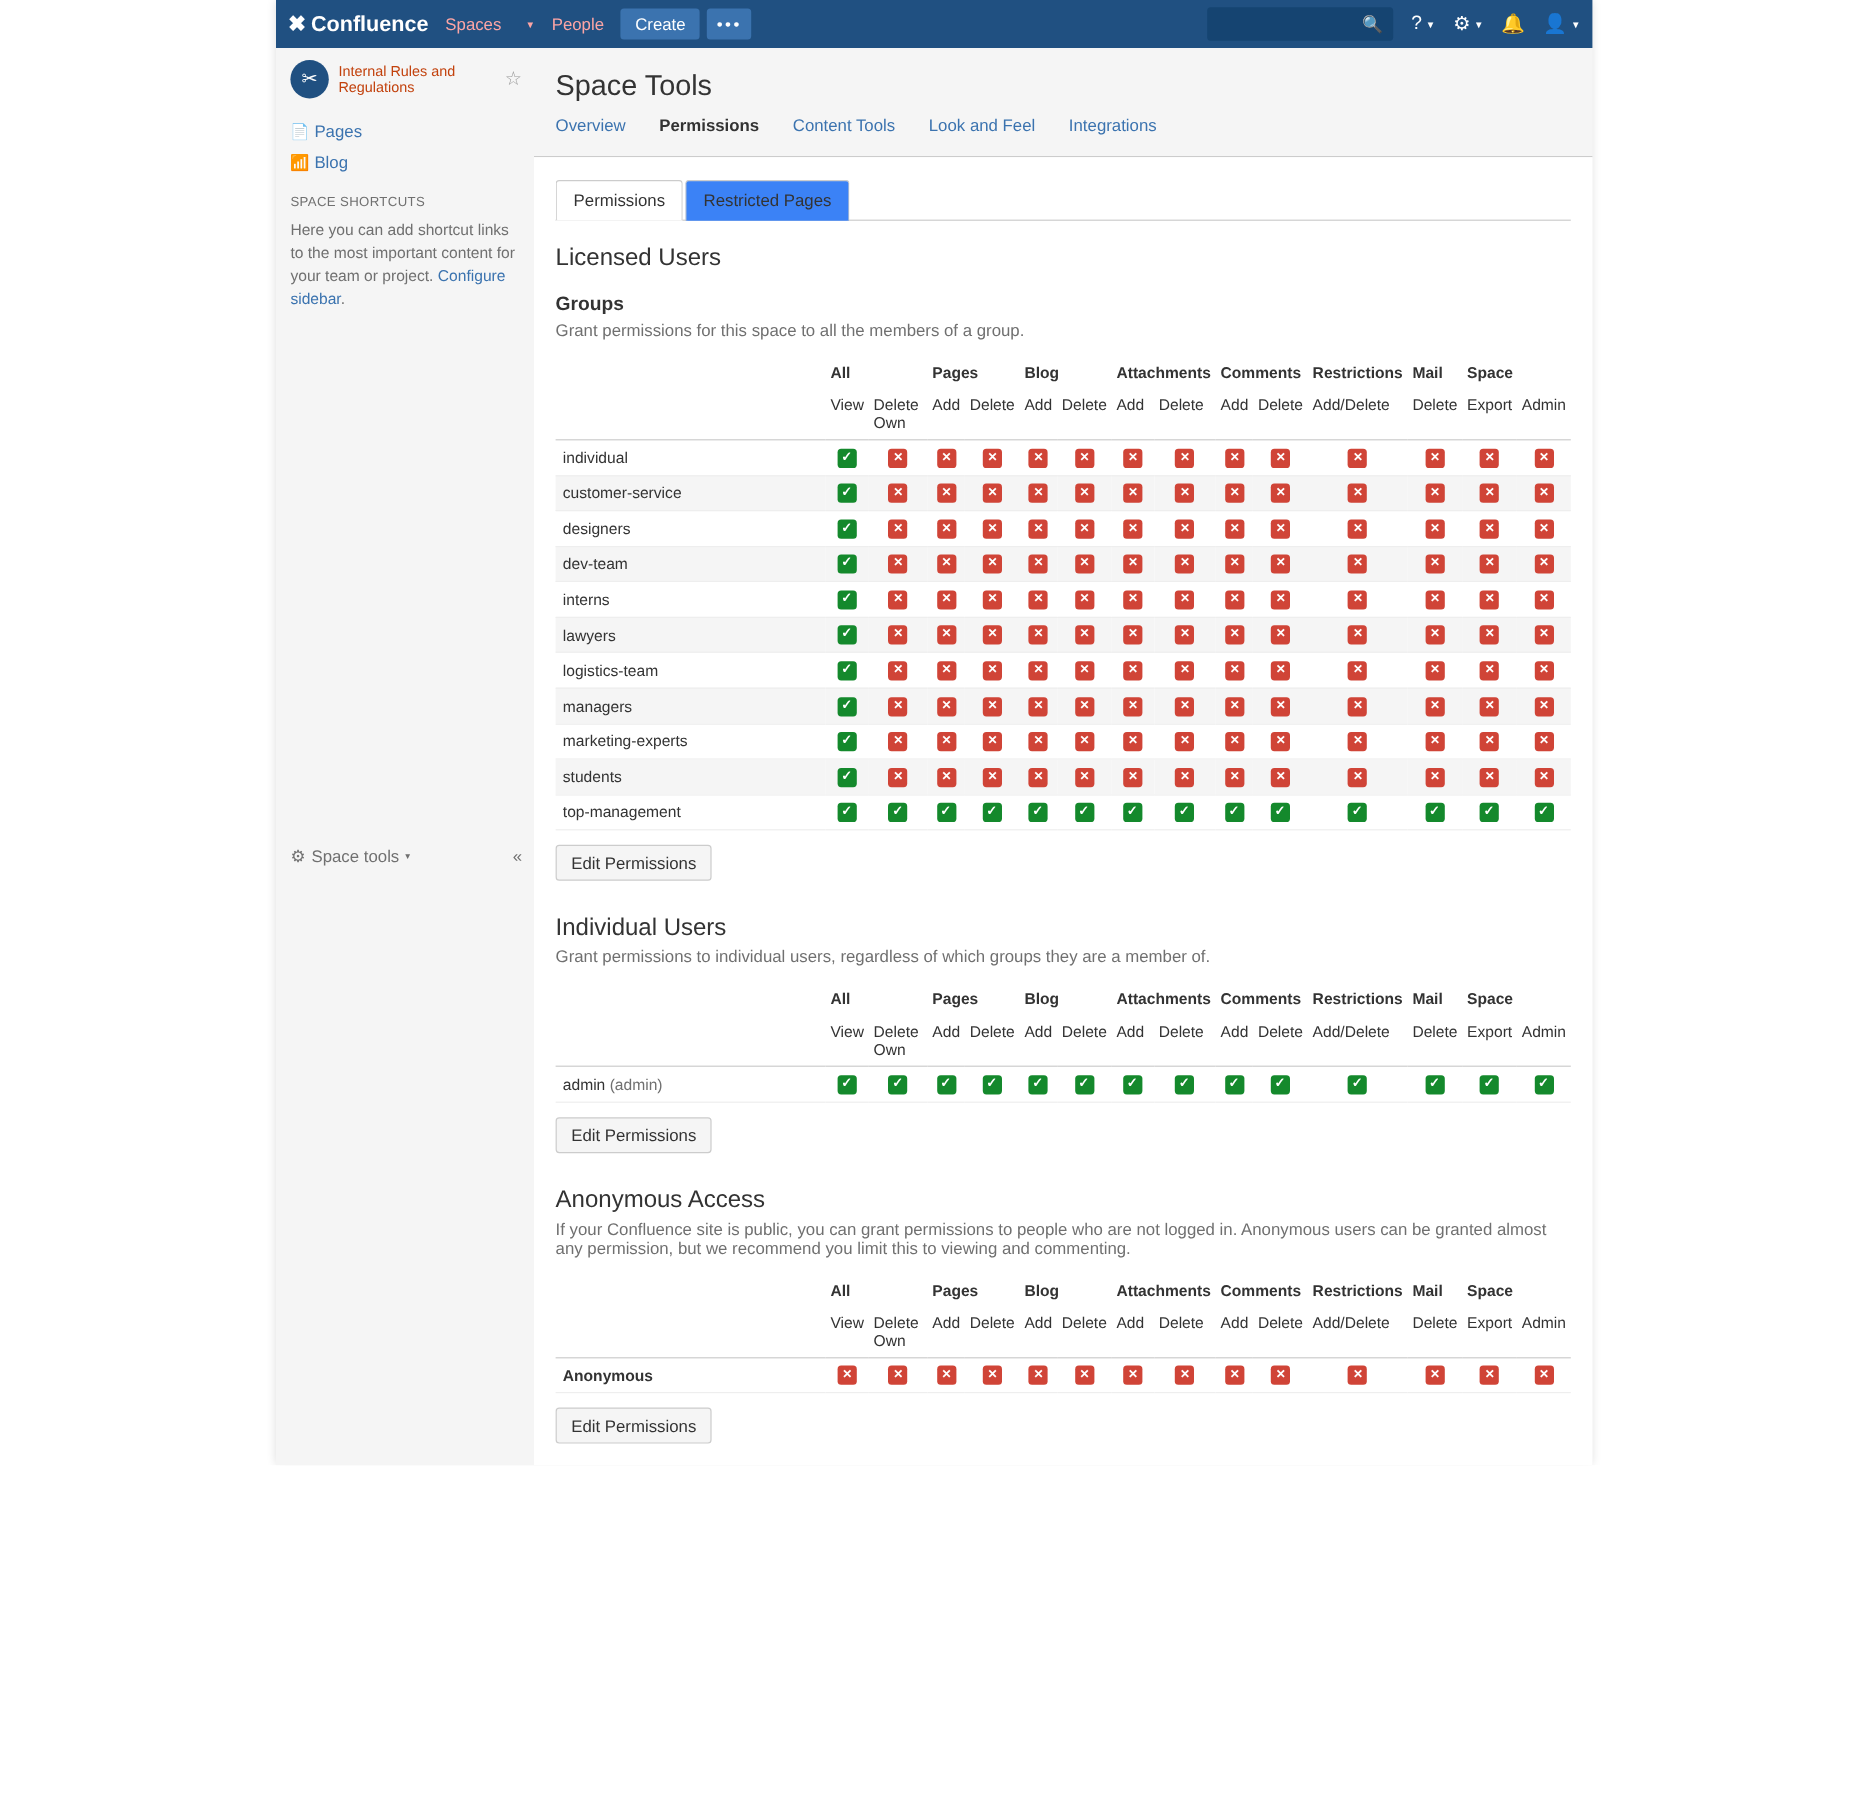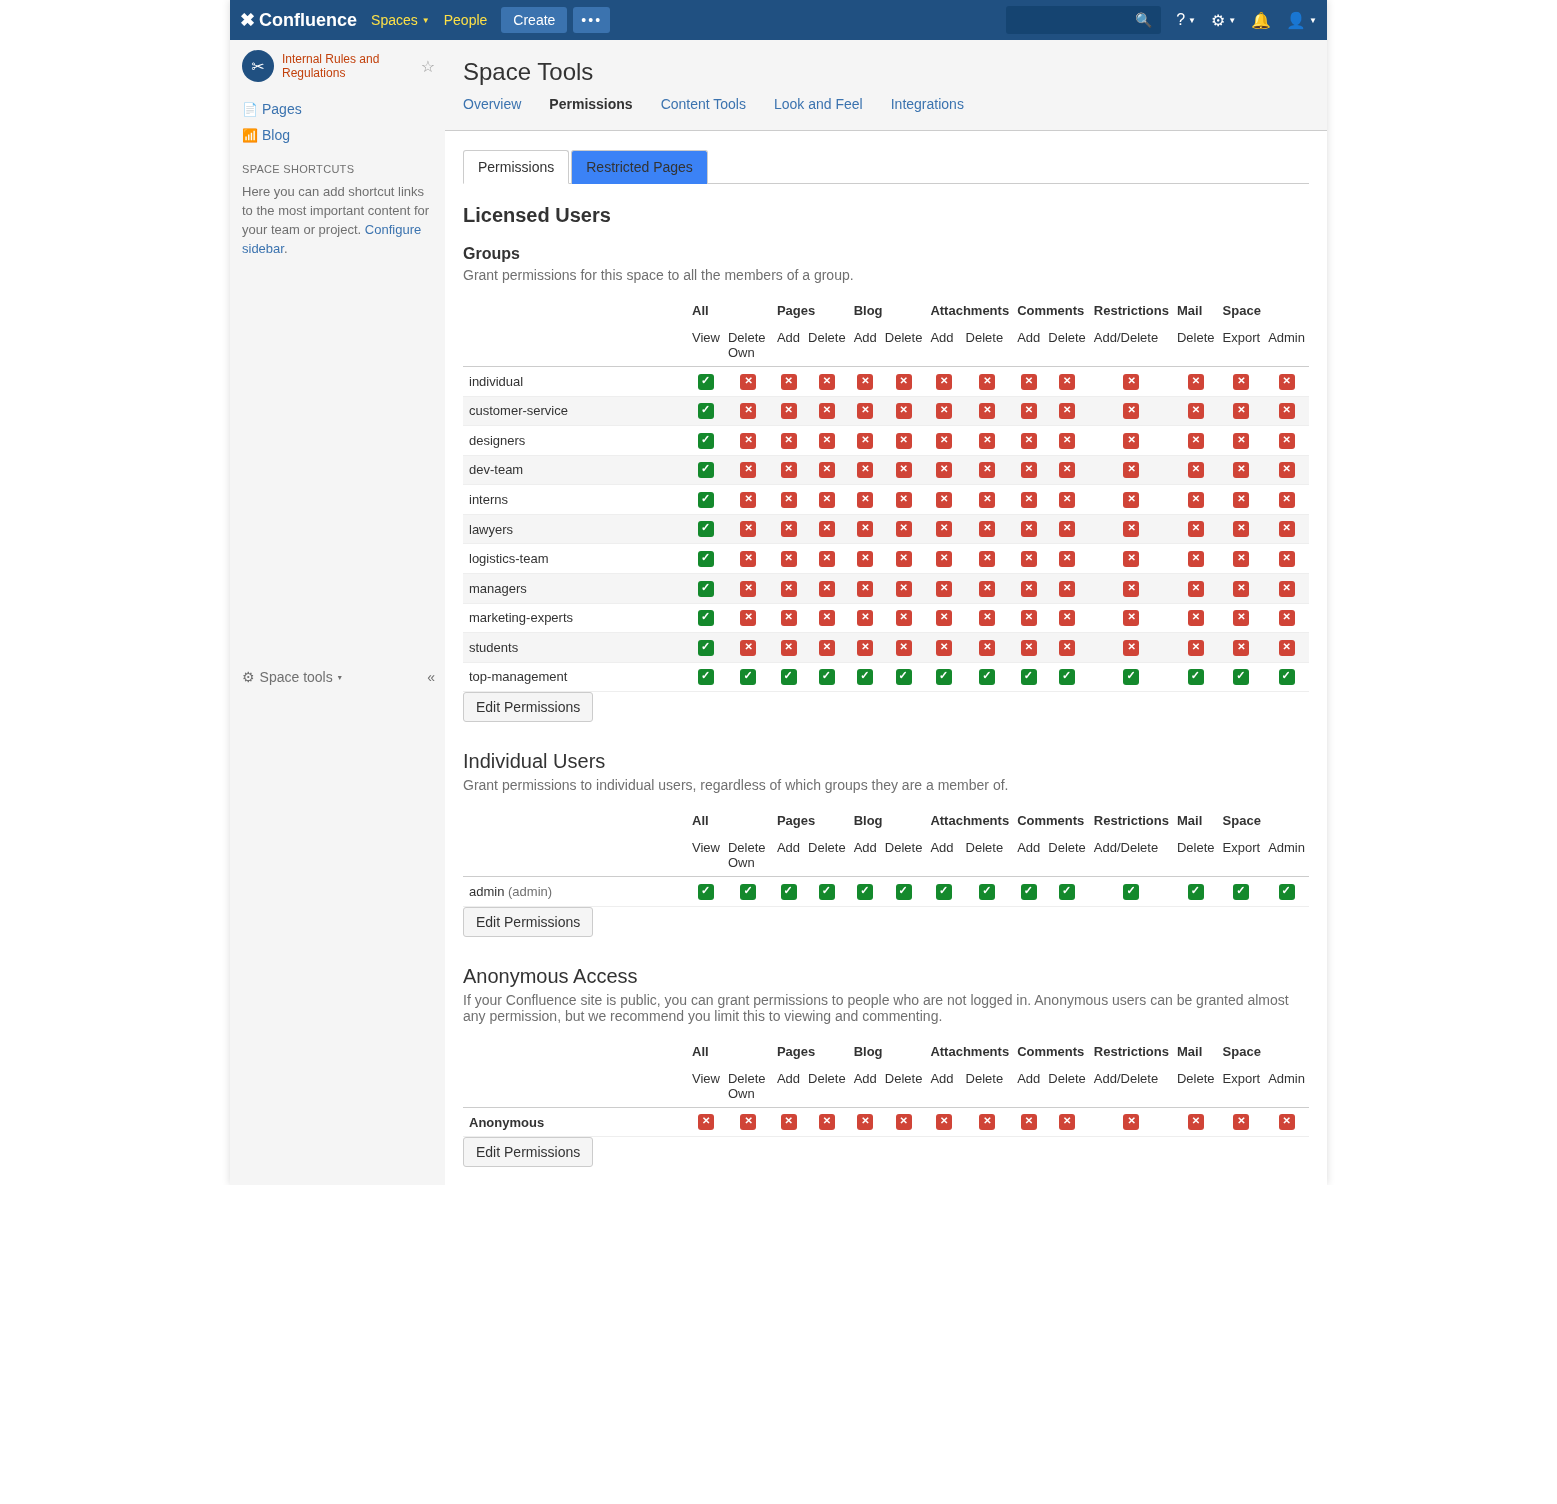--- a/index.html
+++ b/index.html
@@ -3,21 +3,21 @@
 <meta charset="utf-8">
 <style>
 * { box-sizing: border-box; margin: 0; padding: 0; }
 body { font-family: Arial, Helvetica, sans-serif; font-size: 14px; color: #333; background: #fff; }
 .app { width: 1097px; margin: 0 auto; box-shadow: 0 0 8px rgba(0,0,0,0.15); }
 
 
 .header { background: #205081; height: 40px; display: flex; align-items: center; color: #fff; padding: 0 10px; }
 .logo { font-size: 18px; font-weight: bold; margin-right: 14px; display: flex; align-items: center; gap: 4px; }
 .logo-mark { font-size: 18px; }
-.nav-item { color: #fde047; margin-right: 14px; font-size: 14px; cursor: pointer; display: flex; align-items: center; gap: 4px; }
+.nav-item { color: #fca5a5; margin-right: 14px; font-size: 14px; cursor: pointer; display: flex; align-items: center; gap: 20px; }
 .caret-down { font-size: 8px; }
 .btn-create { background: #3b73af; color: #fff; padding: 5px 12px; border-radius: 3px; margin-right: 6px; cursor: pointer; font-size: 14px; }
 .btn-more { background: #3b73af; color: #fff; padding: 5px 8px; border-radius: 3px; cursor: pointer; font-size: 14px; letter-spacing: 2px; }
 .header-right { margin-left: auto; display: flex; align-items: center; gap: 15px; }
 .search-bar { background: #154471; width: 155px; height: 28px; border-radius: 3px; display: flex; align-items: center; justify-content: flex-end; padding: 0 8px; }
 .hdr-icon { color: #fff; font-size: 16px; cursor: pointer; display: flex; align-items: center; gap: 3px; }
 
 
 .body-wrap { display: flex; background: #f5f5f5; }
 .sidebar { width: 215px; background: #f5f5f5; padding: 10px 10px 10px 12px; position: relative; min-height: 1020px; }
@@ -38,26 +38,26 @@
 .page-title { font-size: 24px; color: #333; padding: 18px 18px 10px; font-weight: normal; }
 .space-tabs { display: flex; gap: 28px; padding: 0 18px 10px; border-bottom: 1px solid #ccc; font-size: 14px; }
 .space-tab { color: #3b73af; cursor: pointer; padding-bottom: 8px; }
 .space-tab.active { color: #333; font-weight: bold; }
 .content { background: #fff; padding: 18px; }
 
 .subtabs { display: flex; border-bottom: 1px solid #ccc; margin-bottom: 20px; }
 .subtab { padding: 8px 14px; font-size: 14px; color: #333; cursor: pointer; border: 1px solid transparent; border-bottom: none; background: #3b82f6; border-color: #ccc; border-radius: 3px 3px 0 0; margin-right: 2px; position: relative; top: 1px; }
 .subtab.active { background: #fff; border-bottom: 1px solid #fff; }
 
-h2.section { font-size: 20px; font-weight: bold; color: #333; margin-bottom: 12px; }
+h2.section { font-size: 20px; font-weight: normal; color: #333; margin-bottom: 12px; }
 h3.sub { font-size: 16px; font-weight: bold; color: #333; margin: 18px 0 4px; }
 .desc { color: #707070; font-size: 14px; margin-bottom: 12px; }
 
 
-.perm-table { width: 100%; border-collapse: collapse; font-size: 13px; }
+.perm-table { width: 100%; border-collapse: collapse; font-size: 13px; margin-bottom: 12px; }
 .perm-table th { text-align: left; font-weight: bold; color: #333; padding: 6px 4px; border-bottom: 1px solid #ccc; vertical-align: top; }
 .perm-table .group-head th { border-bottom: none; padding-top: 8px; }
 .perm-table .col-head th { font-weight: normal; padding-bottom: 6px; }
 .perm-table td { padding: 6px 4px; border-bottom: 1px solid #eee; text-align: center; }
 .perm-table td:first-child { text-align: left; padding-left: 6px; }
 .perm-table tbody tr:nth-child(even) td { background: #f5f5f5; }
 .name-col { width: 225px; }
 
 .ic { display: inline-block; width: 16px; height: 16px; border-radius: 3px; vertical-align: middle; position: relative; }
 .ic-yes { background: #14892c; }

